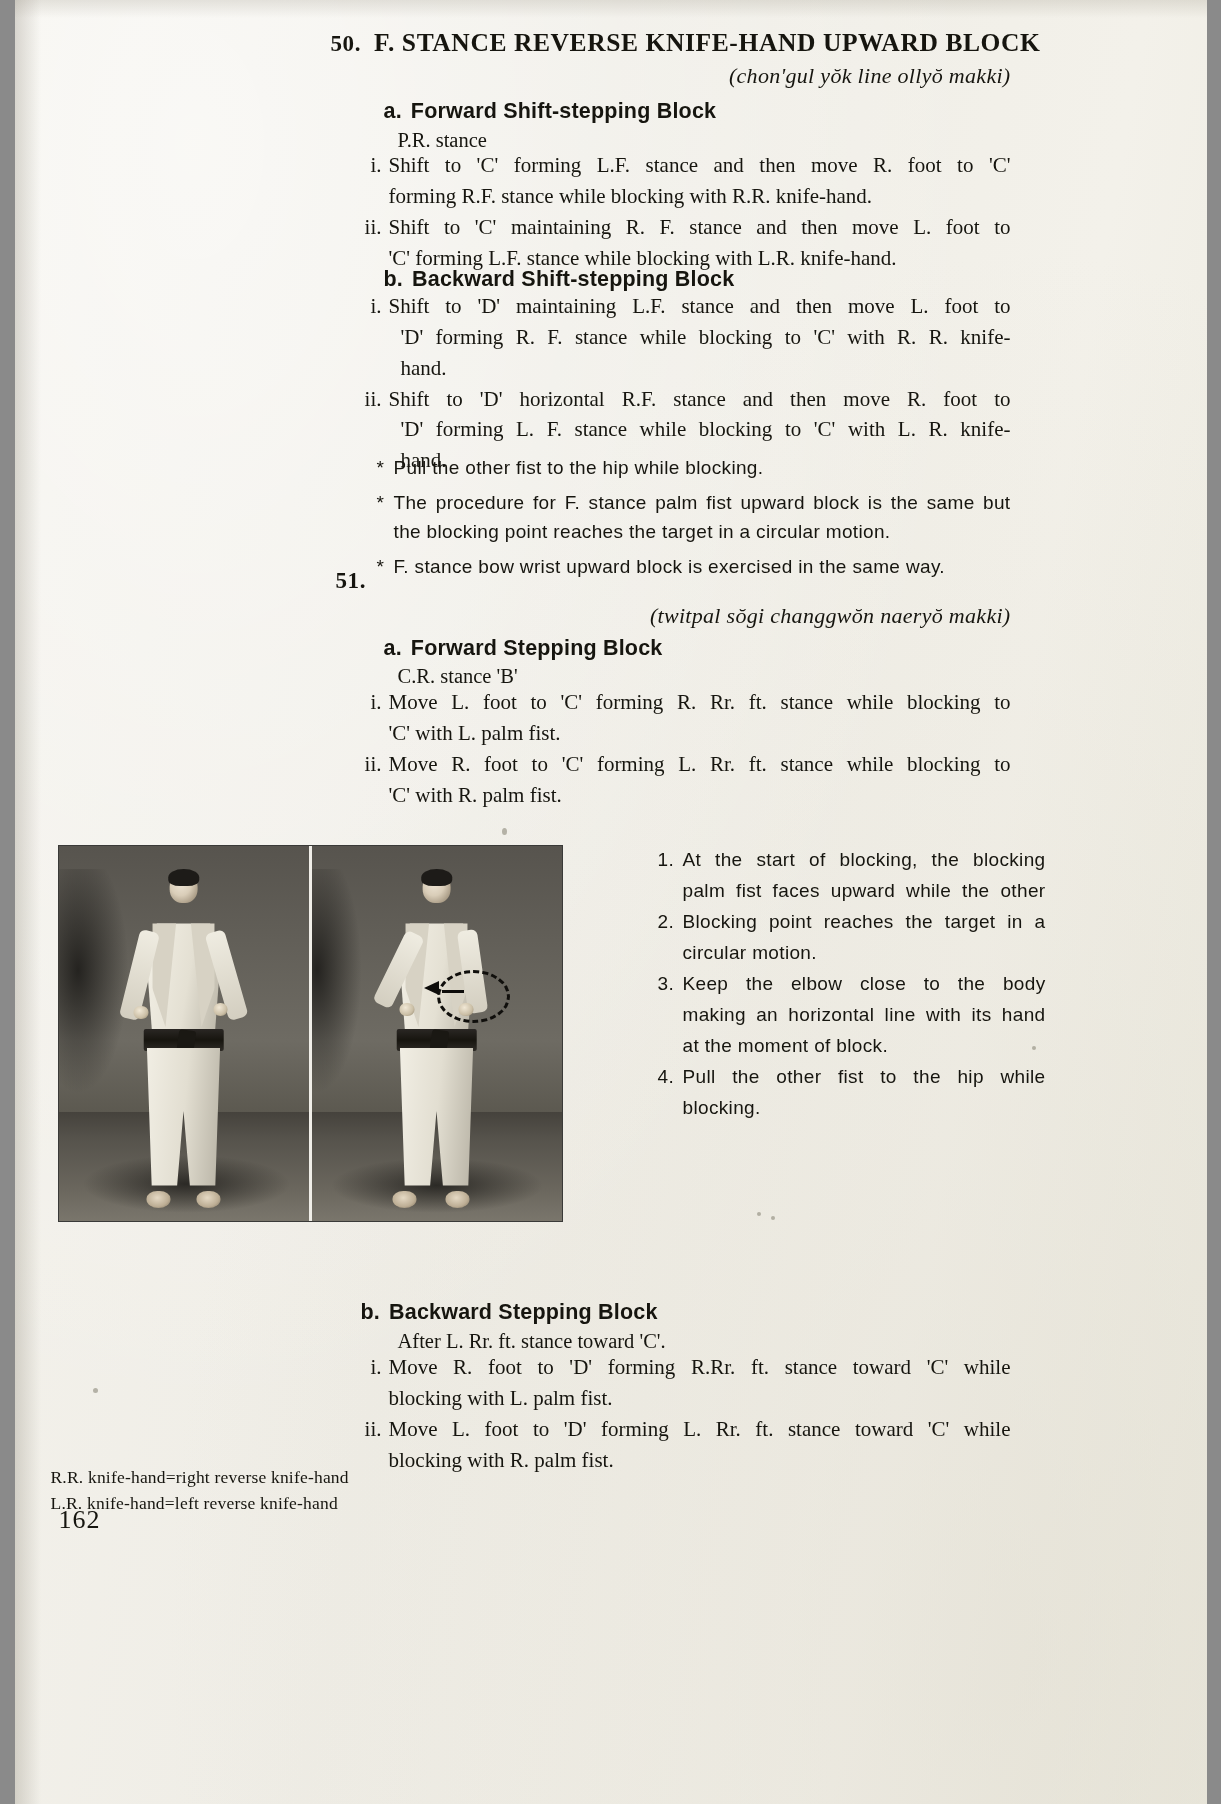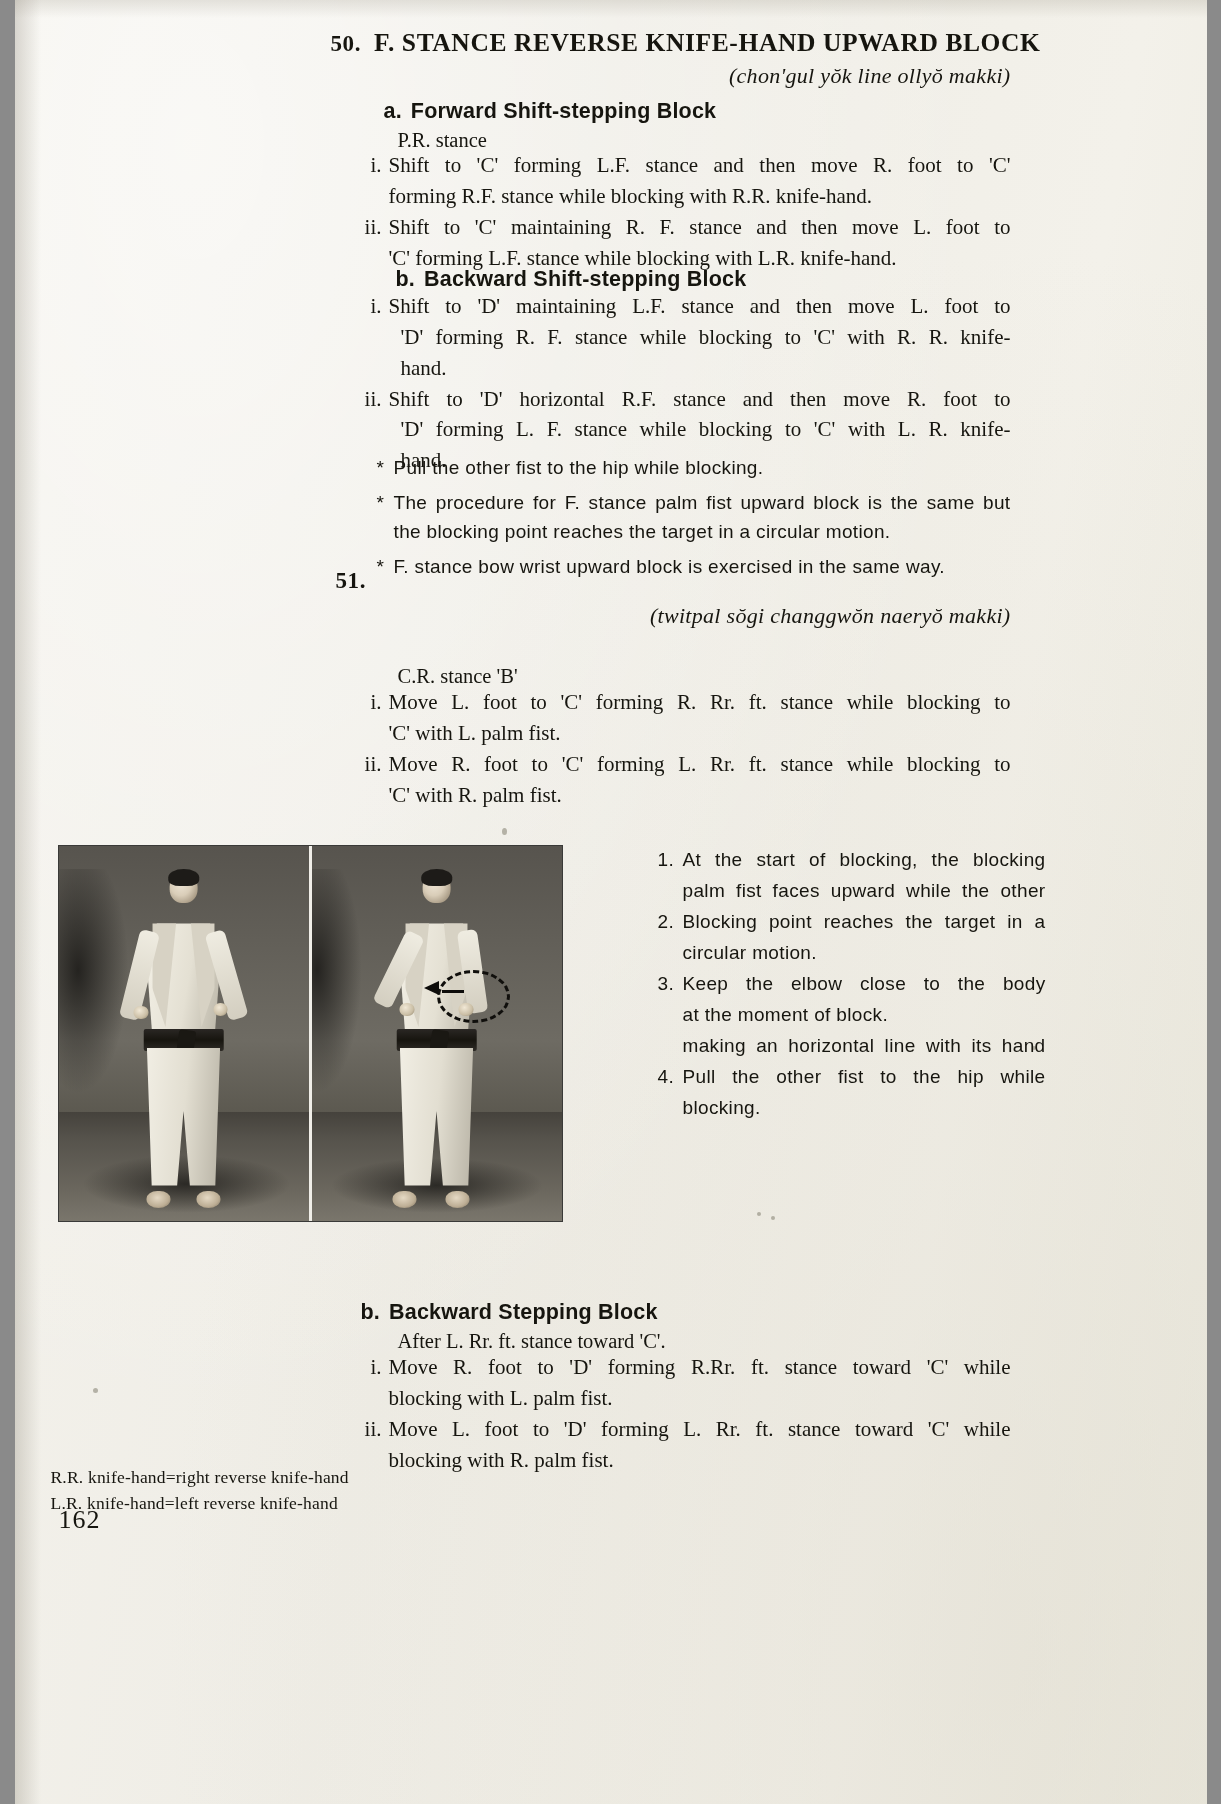--- a/index.html
+++ b/index.html
@@ -324,21 +324,21 @@
     <div class="ritem">
       <span class="rn" style="width:26px;">ii.</span>
       <span class="rtxt last-justify">Shift to 'C' maintaining R. F. stance and then move L. foot to</span>
     </div>
     <div class="ritem">
       <span class="rn" style="width:26px;"></span>
       <span class="rtxt">'C' forming L.F. stance while blocking with L.R. knife-hand.</span>
     </div>
   </div>
 
-  <div class="col sub-head" style="top:267px; left:369px;margin-left:12px;">
+  <div class="col sub-head" style="top:267px; left:369px;">
     <span class="ltr">b.</span><span>Backward Shift-stepping Block</span>
   </div>
 
   <div class="col rlist" style="top:291px; left:341px; right:196px;">
     <div class="ritem">
       <span class="rn" style="width:26px;">i.</span>
       <span class="rtxt last-justify">Shift to 'D' maintaining L.F. stance and then move L. foot to</span>
     </div>
     <div class="ritem">
       <span class="rn" style="width:38px;"></span>
@@ -381,20 +381,23 @@
     </div>
   </div>
 
   <div class="col" style="top:568px;">
     <div class="sec-head" style="padding-left:321px;">
       <span class="sec-num">51.</span>
     </div>
   </div>
   <div class="col romanization" style="top:603px; right:196px; left:0;">(twitpal sŏgi changgwŏn naeryŏ makki)</div>
 
+  <div class="col sub-head" style="top:636px; left:369px;">
+    <span class="ltr">a.</span><span>Forward Stepping Block</span>
+  </div>
   <div class="col stance-line" style="top:665px; left:383px;">C.R.  stance 'B'</div>
 
   <div class="col rlist" style="top:687px; left:341px; right:196px;">
     <div class="ritem">
       <span class="rn" style="width:26px;">i.</span>
       <span class="rtxt last-justify">Move L. foot to 'C' forming R. Rr. ft. stance while  blocking  to</span>
     </div>
     <div class="ritem">
       <span class="rn" style="width:26px;"></span>
       <span class="rtxt">'C' with L. palm fist.</span>
@@ -488,25 +491,25 @@
       <span class="nn"></span>
       <span class="ntxt">circular motion.</span>
     </div>
 
     <div class="nitem">
       <span class="nn">3.</span>
       <span class="ntxt spread">Keep the elbow close to the body</span>
     </div>
     <div class="nitem">
       <span class="nn"></span>
+      <span class="ntxt spread">making an horizontal line with its hand</span>
+    </div>
+    <div class="nitem">
+      <span class="nn"></span>
       <span class="ntxt">at the moment of block.</span>
-    </div>
-    <div class="nitem">
-      <span class="nn"></span>
-      <span class="ntxt spread">making an horizontal line with its hand</span>
     </div>
 
     <div class="nitem">
       <span class="nn">4.</span>
       <span class="ntxt spread">Pull the other fist to the hip while</span>
     </div>
     <div class="nitem">
       <span class="nn"></span>
       <span class="ntxt">blocking.</span>
     </div>

